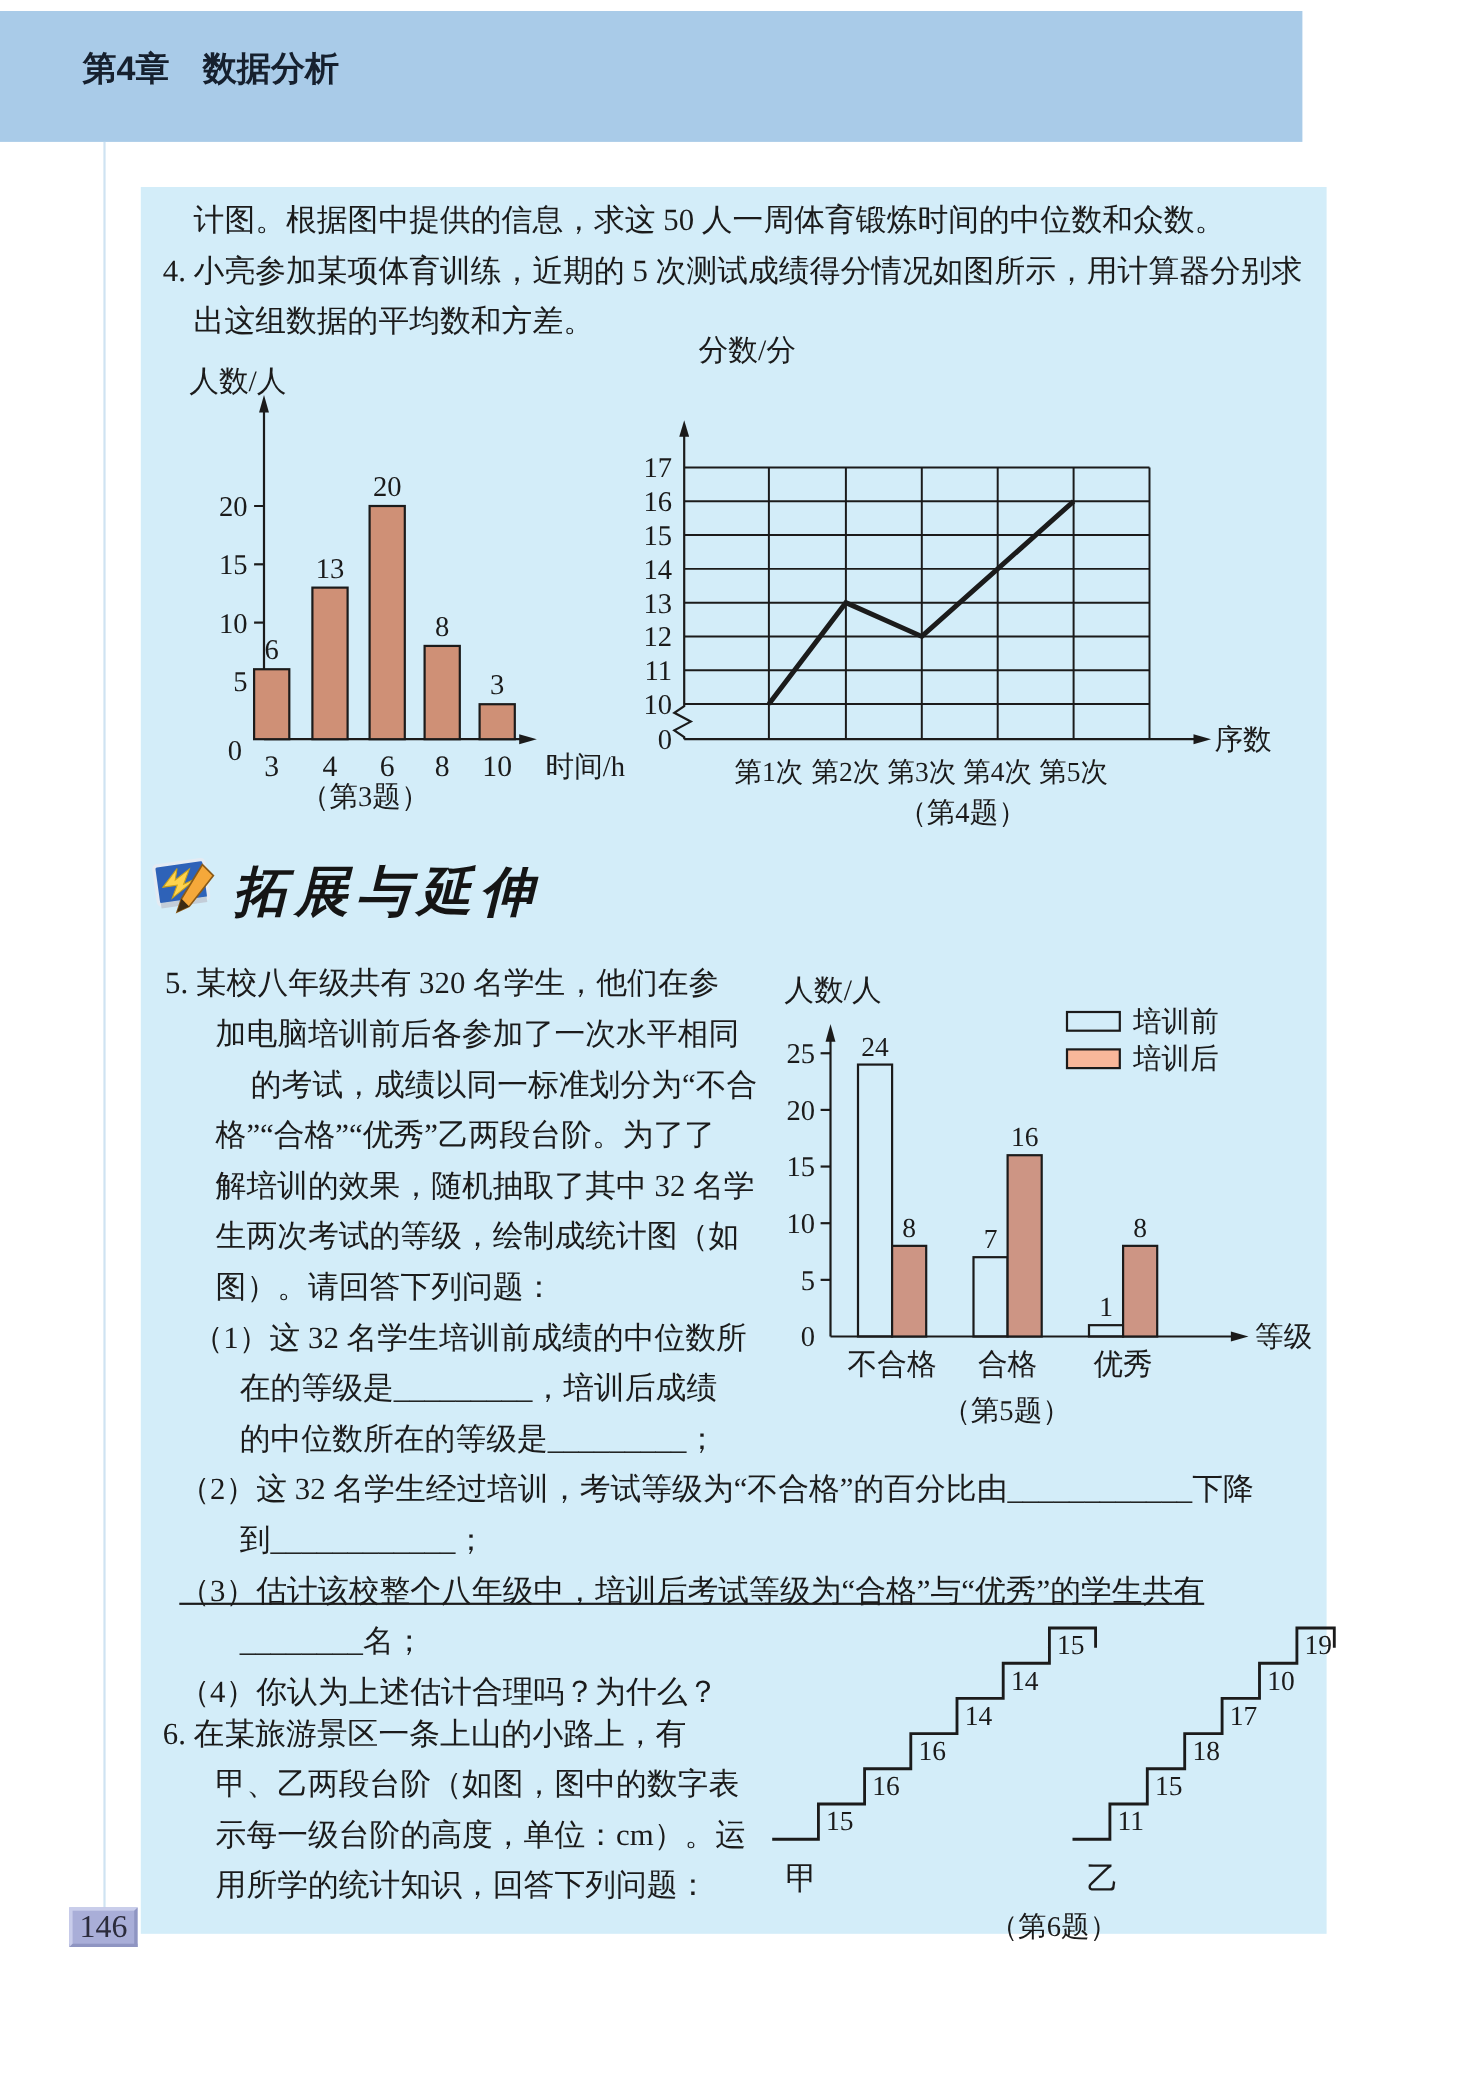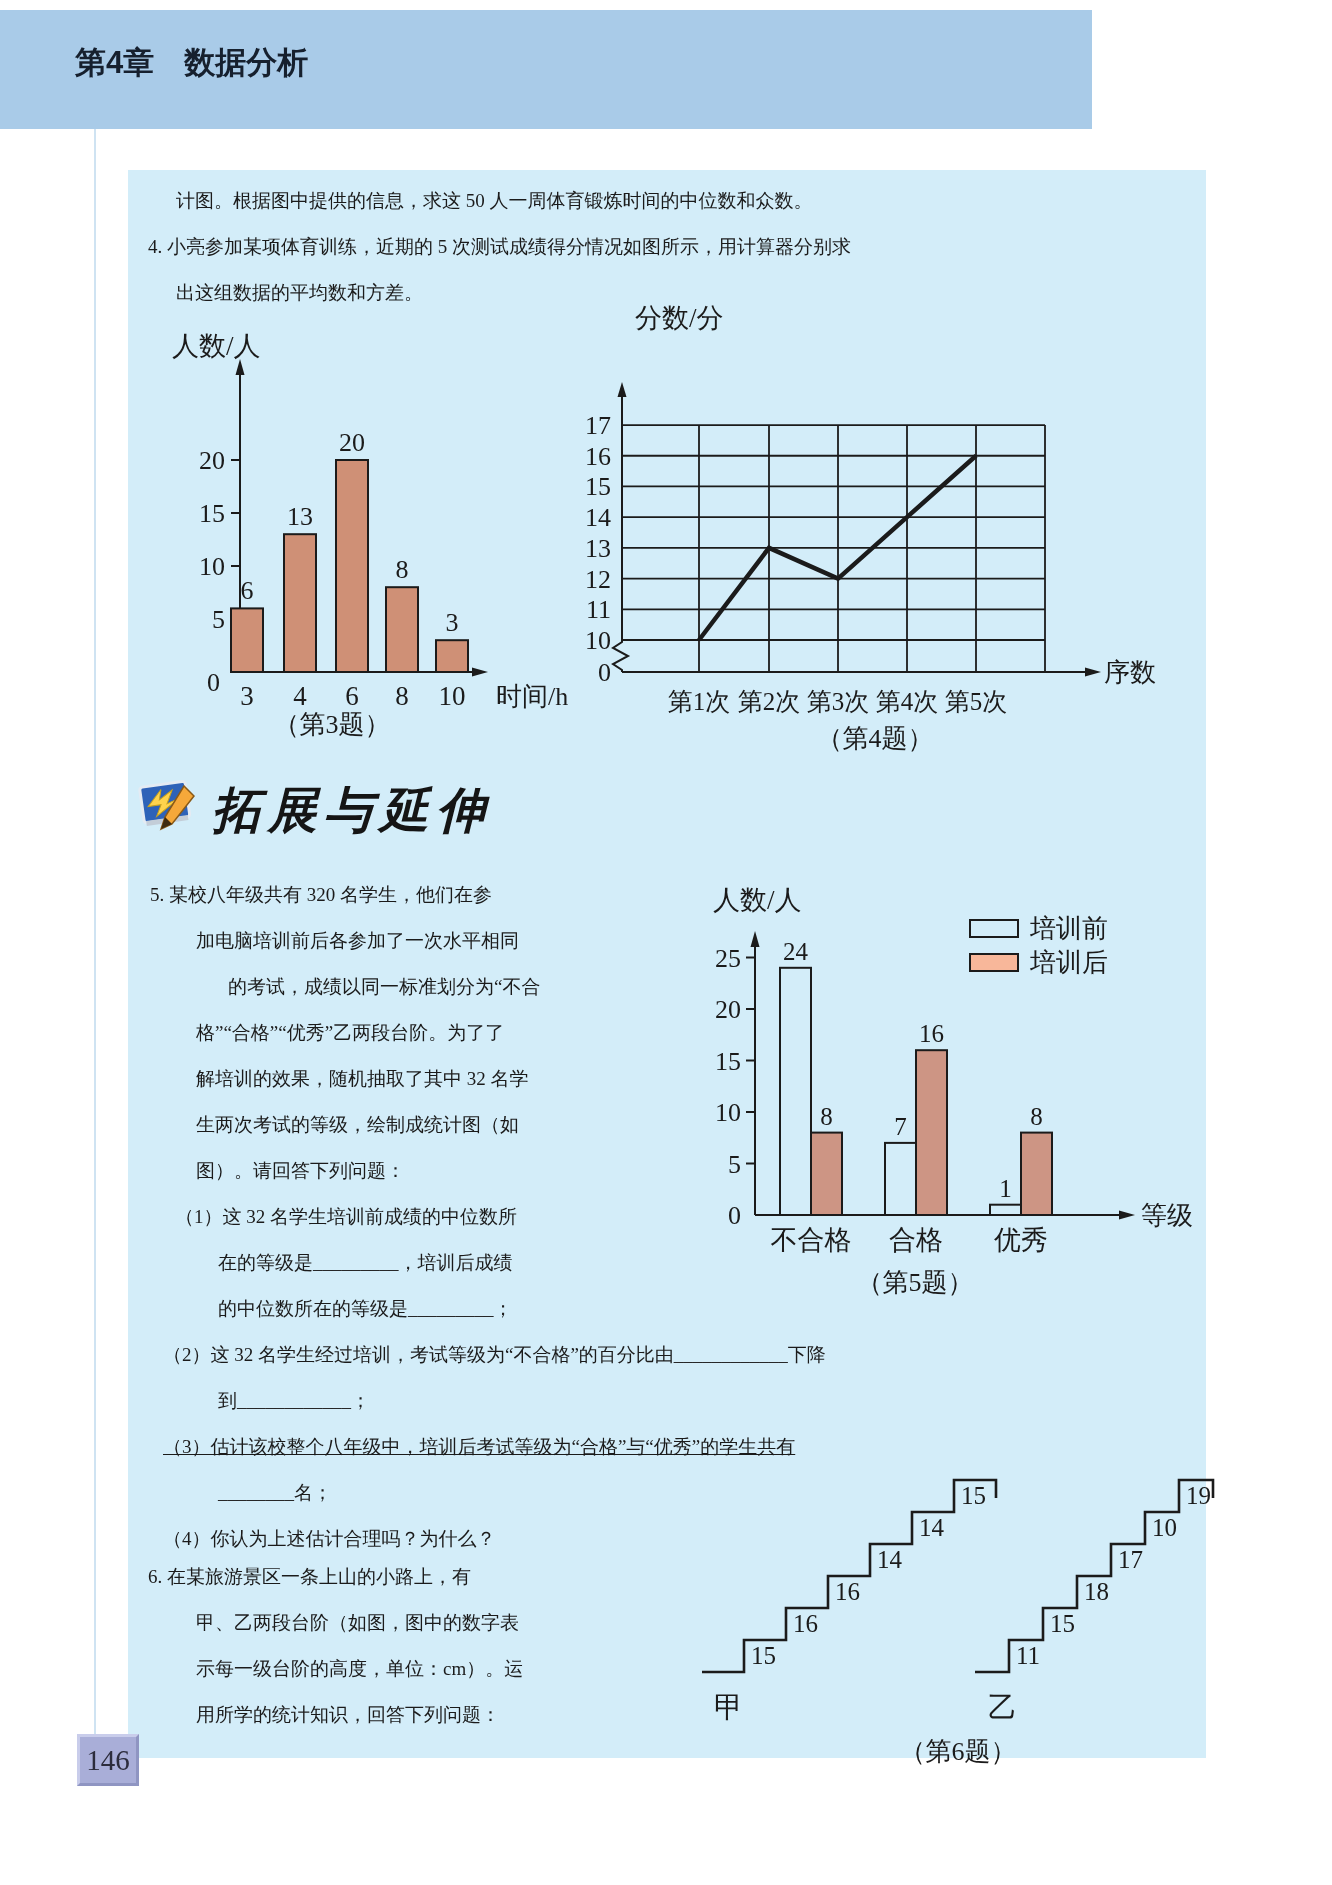--- a/index.html
+++ b/index.html
@@ -1,30 +1,30 @@
 <!DOCTYPE html>
 <html><head>
 <meta charset="utf-8">
 <style>
   html,body{margin:0;padding:0;background:#ffffff;}
   .page{position:relative;width:1332px;height:1885px;background:#fff;overflow:hidden;
         font-family:"Liberation Serif","DejaVu Serif",serif;color:#1b1b1b;}
-  .band{position:absolute;left:0;top:10px;width:1092px;height:119px;background:#a9cbe8;}
+  .band{position:absolute;left:0;top:10px;width:1184px;height:119px;background:#a9cbe8;}
   .band-title{position:absolute;left:75px;top:32px;font-size:31px;font-weight:bold;
         color:#16202e;font-family:"Liberation Sans","DejaVu Sans",sans-serif;}
   .band-title .gap{display:inline-block;width:30px;}
   .vline{position:absolute;left:94px;top:129px;width:2px;height:1605px;background:#cfe3f2;}
   .panel{position:absolute;left:128px;top:170px;width:1078px;height:1588px;background:#d3edf9;}
-  .tl{position:absolute;font-size:19px;line-height:33px;white-space:nowrap;color:#1b1b1b;}
+  .tl{position:absolute;font-size:28px;line-height:33px;white-space:nowrap;color:#1b1b1b;}
   .chart{position:absolute;}
   .section-title{position:absolute;left:212px;top:778px;font-size:49px;font-weight:bold;
         font-style:italic;letter-spacing:7px;color:#151515;}
-  .pagebox{position:absolute;left:63px;top:1734px;width:62px;height:52px;background:#a9aed8;
+  .pagebox{position:absolute;left:63px;top:1734px;width:62px;height:36px;background:#a9aed8;
         border:3px solid;border-color:#c9cdeb #8f95c2 #8f95c2 #c9cdeb;box-sizing:border-box;
-        display:flex;align-items:center;justify-content:center;font-size:29px;color:#2c2c3c;margin-left:14px;}
+        display:flex;align-items:center;justify-content:center;font-size:29px;color:#2c2c3c;}
   svg text{font-family:"Liberation Serif","DejaVu Serif",serif;}
 </style>
 </head>
 <body>
 
 <div class="page">
 
   <div class="band">
     <div class="band-title"><span>第4章</span><span class="gap"></span><span>数据分析</span></div>
   </div>

